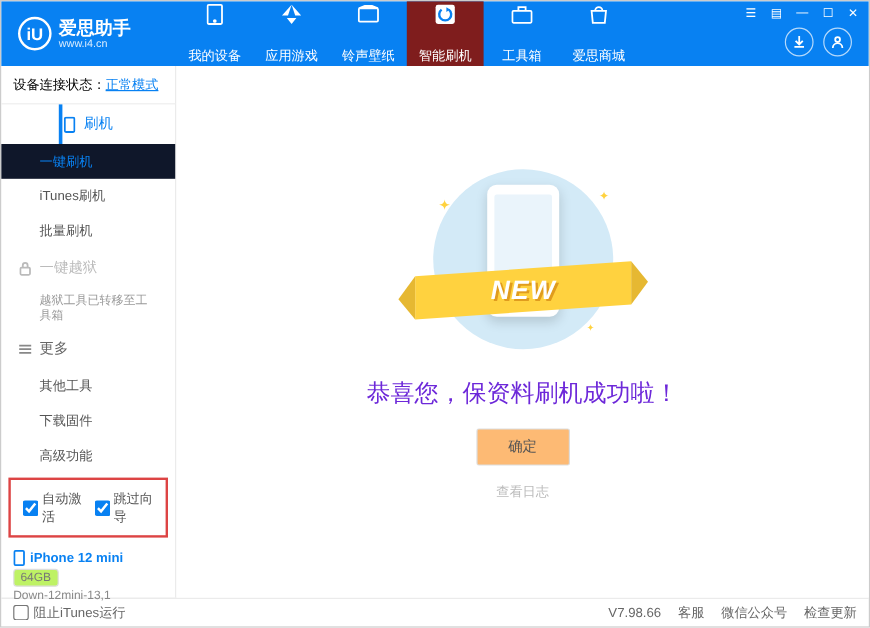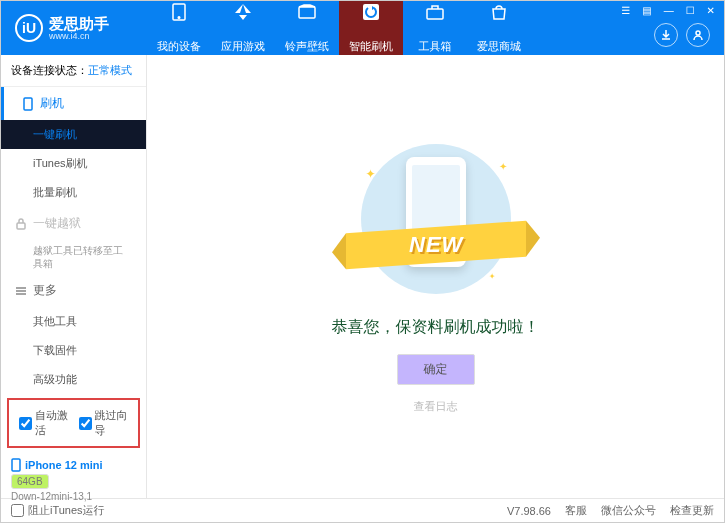--- a/index.html
+++ b/index.html
@@ -13,23 +13,23 @@
 .nav-tab { width: 64px; display: flex; flex-direction: column; align-items: center; justify-content: center; font-size: 11px; cursor: pointer; gap: 18px; }
 .nav-tab.active { background: #7f1d1d; }
 .nav-icon { width: 20px; height: 18px; display: flex; align-items: center; justify-content: center; }
 .win-controls { position: absolute; top: 2px; right: 6px; display: flex; gap: 6px; font-size: 10px; }
 .win-btn { cursor: pointer; padding: 2px 3px; }
 .right-circles { position: absolute; right: 14px; bottom: 8px; display: flex; gap: 8px; }
 .circle-btn { width: 24px; height: 24px; border: 1.5px solid rgba(255,255,255,0.7); border-radius: 50%; display: flex; align-items: center; justify-content: center; cursor: pointer; }
 .main { display: flex; height: calc(100% - 54px - 24px); }
 .sidebar { width: 146px; border-right: 1px solid #e6e6e6; display: flex; flex-direction: column; font-size: 12px; }
 .status-bar { padding: 8px 10px; font-size: 11px; border-bottom: 1px solid #eee; }
-.status-val { color: #0881f2; }
+.status-val { color: #0881f2; text-decoration: underline; }
 .side-group { padding: 8px 14px; display: flex; align-items: center; gap: 6px; color: #666; font-size: 12px; }
-.side-group.blue { color: #0881f2; border-left: 3px solid #0881f2; padding-left: 18px; }
+.side-group.blue { color: #0881f2; border-left: 3px solid #0881f2; padding-left: 0; margin-left: 48px; }
 .side-item { padding: 7px 14px 7px 32px; color: #555; cursor: pointer; font-size: 11px; }
 .side-item.active { background: #0f172a; color: #0881f2; }
 .side-note { font-size: 10px; color: #999; padding: 4px 14px 4px 32px; line-height: 1.3; }
 .checkbox-row { padding: 8px 10px; display: flex; gap: 10px; font-size: 11px; border: 2px solid #d44; margin: 4px 6px; }
 .cb { display: flex; align-items: center; gap: 3px; color: #555; }
 .cb input { accent-color: #0881f2; }
 .device-box { padding: 6px 10px 10px; font-size: 11px; }
 .device-name { color: #0881f2; font-weight: bold; display: flex; align-items: center; gap: 4px; }
 .device-badge { background: #bef264; border: 1px solid #ddd; border-radius: 3px; padding: 1px 5px; font-size: 10px; color: #777; display: inline-block; margin-top: 2px; }
 .device-sub { color: #888; font-size: 10px; margin-top: 2px; }
@@ -39,22 +39,22 @@
 .phone { position: absolute; left: 70px; top: 18px; width: 60px; height: 110px; background: #fff; border-radius: 8px; box-shadow: 0 4px 10px rgba(0,0,0,0.15); }
 .phone::before { content: ""; position: absolute; top: 8px; left: 6px; right: 6px; bottom: 14px; background: #eaf4fb; border-radius: 2px; }
 .phone::after { content: ""; position: absolute; bottom: 5px; left: 50%; transform: translateX(-50%); width: 7px; height: 7px; border: 1px solid #ccc; border-radius: 50%; }
 .ribbon { position: absolute; left: 10px; top: 88px; width: 180px; height: 36px; background: #ffd23f; transform: skewY(-4deg); display: flex; align-items: center; justify-content: center; }
 .ribbon::before, .ribbon::after { content: ""; position: absolute; width: 0; height: 0; border-top: 18px solid transparent; border-bottom: 18px solid transparent; }
 .ribbon::before { left: -14px; border-right: 14px solid #e6b832; }
 .ribbon::after { right: -14px; border-left: 14px solid #e6b832; }
 .ribbon-text { font-size: 22px; font-weight: 900; color: #fff; font-style: italic; letter-spacing: 1px; text-shadow: 2px 2px 0 #e09c1e; transform: skewY(4deg); }
 .stars { position: absolute; color: #ffd23f; font-size: 12px; }
 .s1 { left: 30px; top: 28px; } .s2 { right: 28px; top: 22px; font-size: 10px; } .s3 { right: 40px; bottom: 18px; font-size: 8px; } .s4 { left: 40px; bottom: 30px; font-size: 9px; }
-.msg { font-size: 16px; color: #14532d; margin-bottom: 16px; }
-.ok-btn { padding: 6px 26px; border: 1px solid #ddd; background: #c4b5fd; font-size: 12px; cursor: pointer; border-radius: 2px; color: #555; }
+.msg { font-size: 20px; color: #6d28d9; margin-bottom: 16px; }
+.ok-btn { padding: 6px 26px; border: 1px solid #ddd; background: #fdba74; font-size: 12px; cursor: pointer; border-radius: 2px; color: #555; }
 .log-link { margin-top: 14px; font-size: 11px; color: #bbb; cursor: pointer; }
 .footer { height: 24px; border-top: 1px solid #e6e6e6; display: flex; align-items: center; font-size: 11px; color: #666; padding: 0 10px; }
 .footer-left { display: flex; align-items: center; gap: 4px; }
 .footer-right { margin-left: auto; display: flex; gap: 14px; align-items: center; }
 .footer-right span { cursor: pointer; }
 .group-icon { width: 12px; height: 12px; display: inline-flex; align-items: center; justify-content: center; }
 .grey { color: #bbb; }
 </style>
 </head>
 <body>

